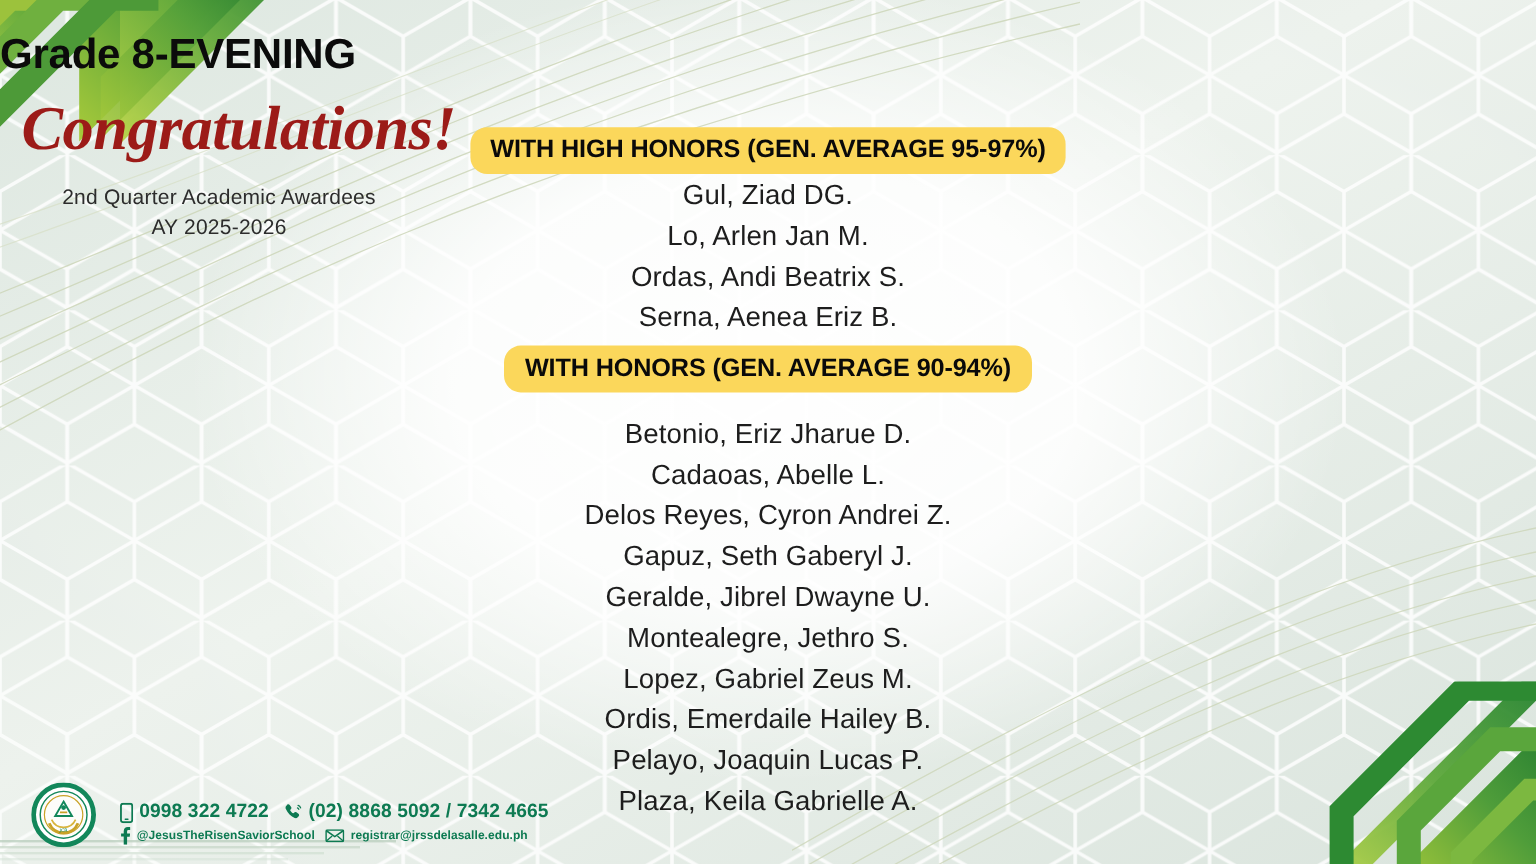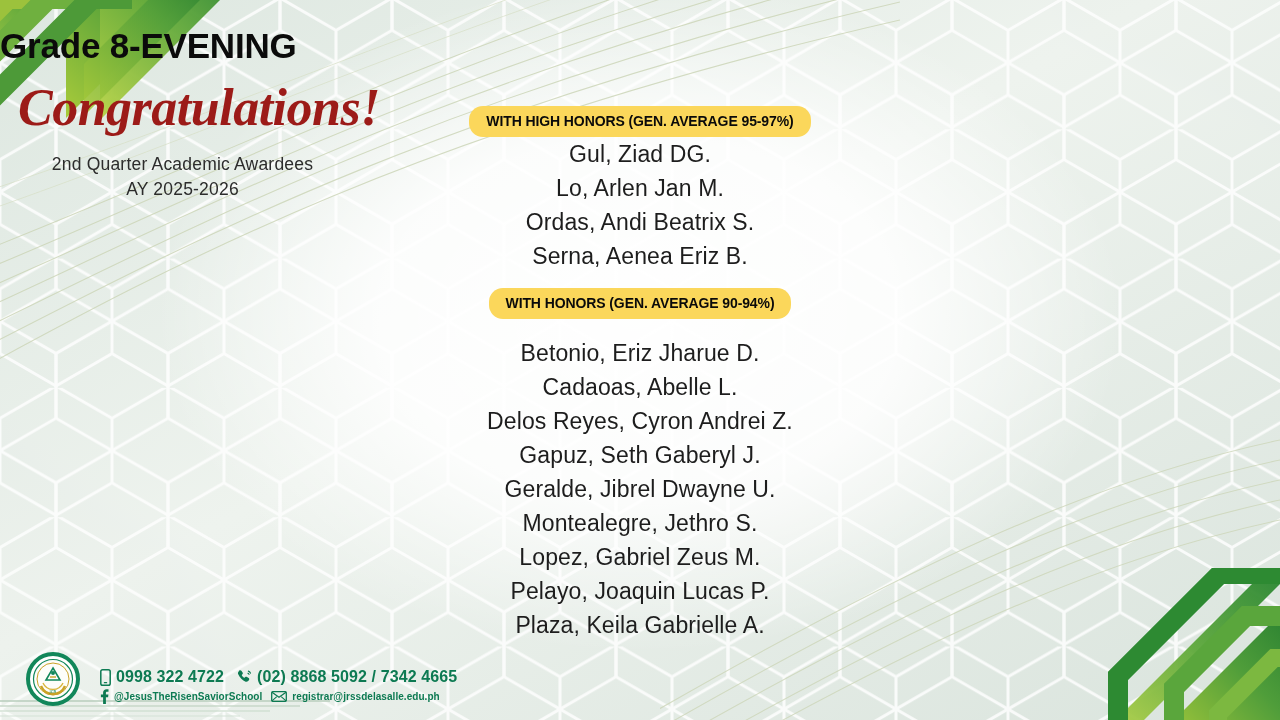--- a/index.html
+++ b/index.html
@@ -101,21 +101,21 @@
     text-align: center;
   }
   #section-high { top: 106px; }
   #section-honors { top: 288px; }
 
   .badge {
     display: inline-block;
     background: #fbd75b;
     border-radius: 14px;
     padding: 7px 17px 8px;
-    font-size: 14px;
+    font-size: 21px;
     font-weight: 700;
     color: #0a0a0a;
     letter-spacing: -0.1px;
     white-space: nowrap;
   }
 
   .name-list {
     list-style: none;
     margin: 0;
     padding: 0;
@@ -311,20 +311,21 @@
   <div class="award-section" id="section-honors">
     <div class="badge">WITH HONORS (GEN. AVERAGE 90-94%)</div>
     <ul class="name-list" id="list-honors">
       <li>Betonio, Eriz Jharue D.</li>
       <li>Cadaoas, Abelle L.</li>
       <li>Delos Reyes, Cyron Andrei Z.</li>
       <li>Gapuz, Seth Gaberyl J.</li>
       <li>Geralde, Jibrel Dwayne U.</li>
       <li>Montealegre, Jethro S.</li>
       <li>Lopez, Gabriel Zeus M.</li>
+      <li>Ordis, Emerdaile Hailey B.</li>
       <li>Pelayo, Joaquin Lucas P.</li>
       <li>Plaza, Keila Gabrielle A.</li>
     </ul>
   </div>
 
   <div class="footer">
 
     <div class="footer-stripes">
       <svg width="330" height="22" viewBox="0 0 330 22" xmlns="http://www.w3.org/2000/svg">
         <rect x="0" y="2" width="330" height="2" fill="#bcd0bf" opacity=".8"></rect>

